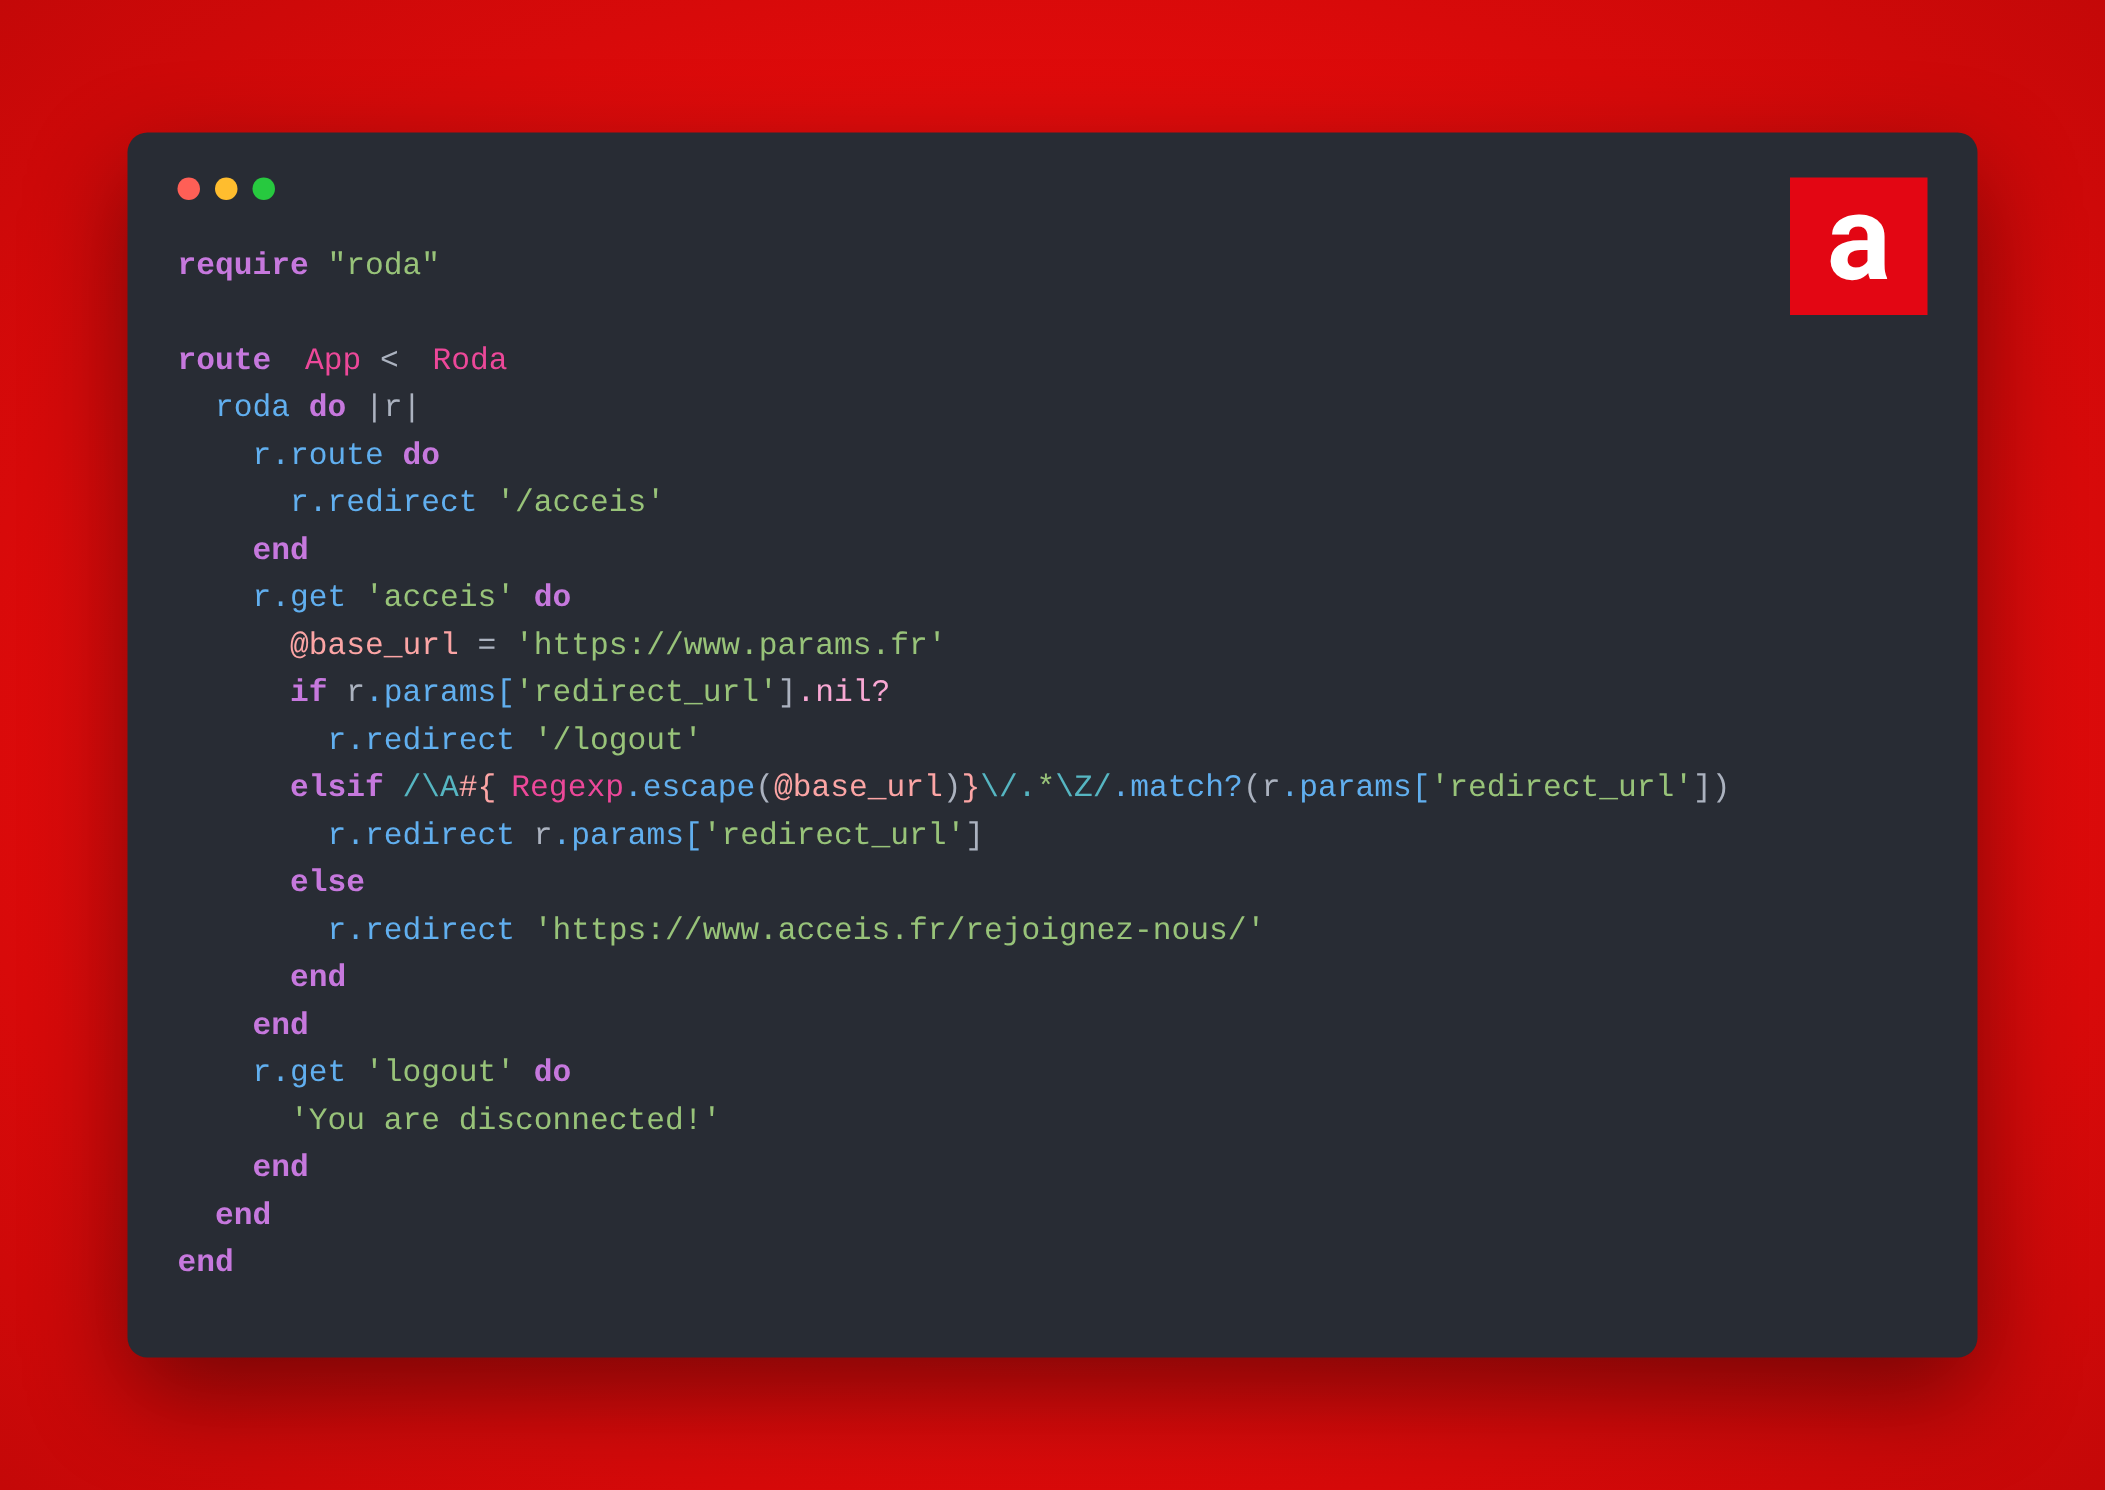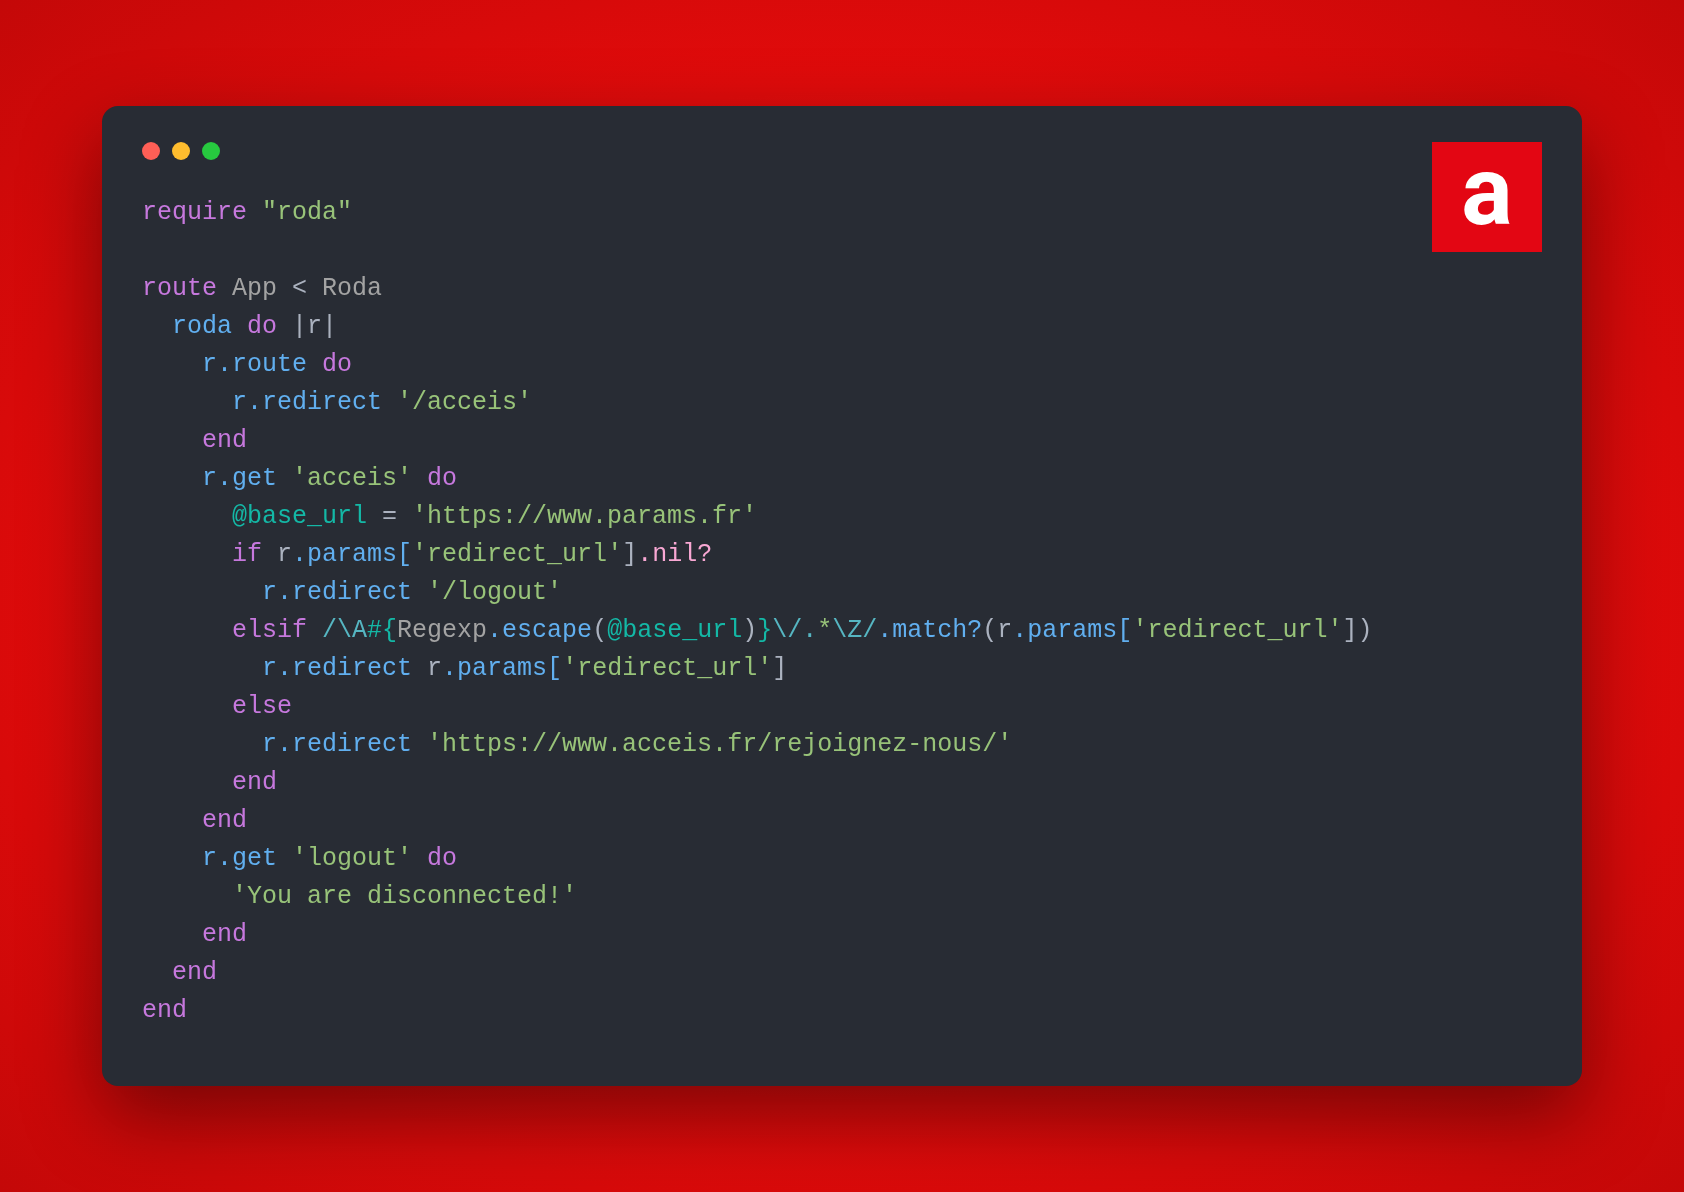--- a/index.html
+++ b/index.html
@@ -50,25 +50,25 @@
 
   pre.code {
     font-family: inherit;
     font-size: 25px;
     line-height: 1.52;
     color: #abb2bf;
     white-space: pre;
   }
 
   
-  .kw   { color: #c678dd; }  
-  .cls  { color: #a3a3a3; }  
+  .kw   { color: #c678dd; font-weight: bold; }  
+  .cls  { color: #ec4899; margin-left: 12px; }  
   .fn   { color: #61afef; }  
   .str  { color: #98c379; }
-  .var  { color: #14b8a6; text-align: right; }  
+  .var  { color: #fca5a5; text-align: right; }  
   .pun  { color: #abb2bf; }  
   .cy   { color: #f9a8d4; }  
   .rgx  { color: #98c379; }  
   .rgxd { color: #56b6c2; }
 </style>
 </head>
 <body>
 
 <div class="window">
   <div class="traffic-lights">

